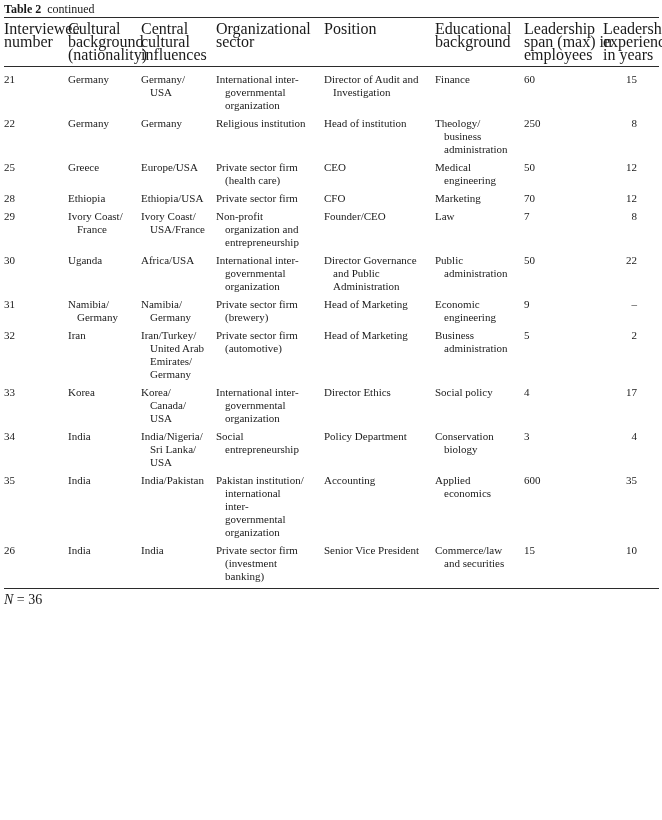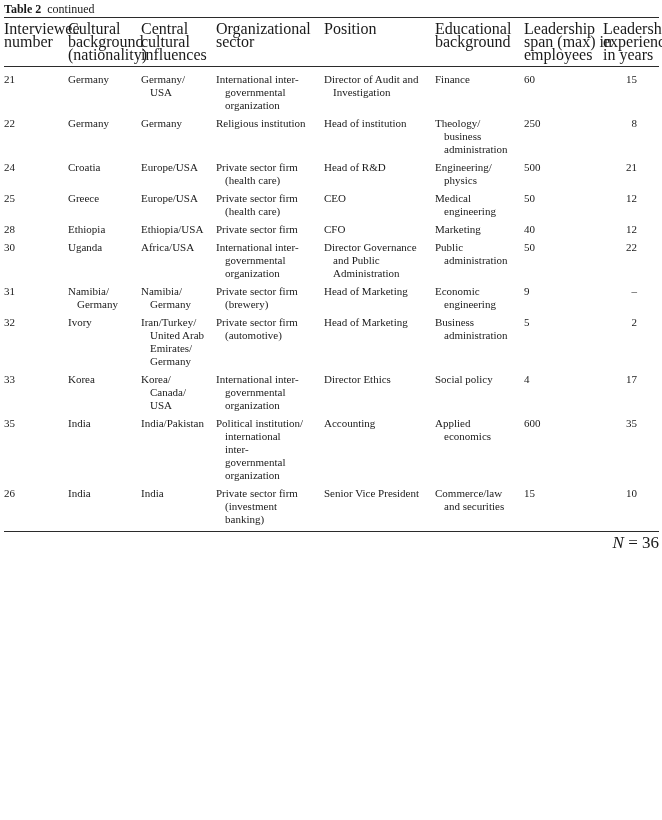--- a/index.html
+++ b/index.html
@@ -63,25 +63,24 @@
   tbody tr:first-child td {
     padding-top: 6px;
   }
   tbody td:nth-child(8) {
     text-align: right;
     padding-left: 0;
     padding-right: 22px;
     text-indent: 0;
   }
   .footnote {
-    font-size: 17px;
+    font-size: 14px;
     line-height: 13px;
     padding-top: 4px;
     white-space: pre;
-    text-align: right;
   }
   .footnote .n-italic {
     font-style: italic;
   }
 </style>
 </head>
 <body>
 
 <div class="page">
 
@@ -142,52 +141,54 @@
           <td>Germany</td>
           <td>Religious institution</td>
           <td>Head of institution</td>
           <td>Theology/
 business
 administration</td>
           <td>250</td>
           <td>8</td>
         </tr>
         <tr>
-          <td>24</td>
-          <td>Croatia</td>
-          <td>Europe/USA</td>
-          <td>Private sector firm
-(health care)</td>
-          <td>Head of R&amp;D</td>
-          <td>Engineering/
-physics</td>
-          <td>500</td>
-          <td>21</td>
-        </tr>
-        <tr>
           <td>25</td>
           <td>Greece</td>
           <td>Europe/USA</td>
           <td>Private sector firm
 (health care)</td>
           <td>CEO</td>
           <td>Medical
 engineering</td>
           <td>50</td>
           <td>12</td>
         </tr>
         <tr>
           <td>28</td>
           <td>Ethiopia</td>
           <td>Ethiopia/USA</td>
           <td>Private sector firm</td>
           <td>CFO</td>
           <td>Marketing</td>
-          <td>40</td>
+          <td>70</td>
           <td>12</td>
+        </tr>
+        <tr>
+          <td>29</td>
+          <td>Ivory Coast/
+France</td>
+          <td>Ivory Coast/
+USA/France</td>
+          <td>Non-profit
+organization and
+entrepreneurship</td>
+          <td>Founder/CEO</td>
+          <td>Law</td>
+          <td>7</td>
+          <td>8</td>
         </tr>
         <tr>
           <td>30</td>
           <td>Uganda</td>
           <td>Africa/USA</td>
           <td>International inter-
 governmental
 organization</td>
           <td>Director Governance
 and Public
@@ -206,21 +207,21 @@
           <td>Private sector firm
 (brewery)</td>
           <td>Head of Marketing</td>
           <td>Economic
 engineering</td>
           <td>9</td>
           <td>–</td>
         </tr>
         <tr>
           <td>32</td>
-          <td>Ivory</td>
+          <td>Iran</td>
           <td>Iran/Turkey/
 United Arab
 Emirates/
 Germany</td>
           <td>Private sector firm
 (automotive)</td>
           <td>Head of Marketing</td>
           <td>Business
 administration</td>
           <td>5</td>
@@ -234,24 +235,38 @@
 USA</td>
           <td>International inter-
 governmental
 organization</td>
           <td>Director Ethics</td>
           <td>Social policy</td>
           <td>4</td>
           <td>17</td>
         </tr>
         <tr>
+          <td>34</td>
+          <td>India</td>
+          <td>India/Nigeria/
+Sri Lanka/
+USA</td>
+          <td>Social
+entrepreneurship</td>
+          <td>Policy Department</td>
+          <td>Conservation
+biology</td>
+          <td>3</td>
+          <td>4</td>
+        </tr>
+        <tr>
           <td>35</td>
           <td>India</td>
           <td>India/Pakistan</td>
-          <td>Political institution/
+          <td>Pakistan institution/
 international
 inter-
 governmental
 organization</td>
           <td>Accounting</td>
           <td>Applied
 economics</td>
           <td>600</td>
           <td>35</td>
         </tr>

